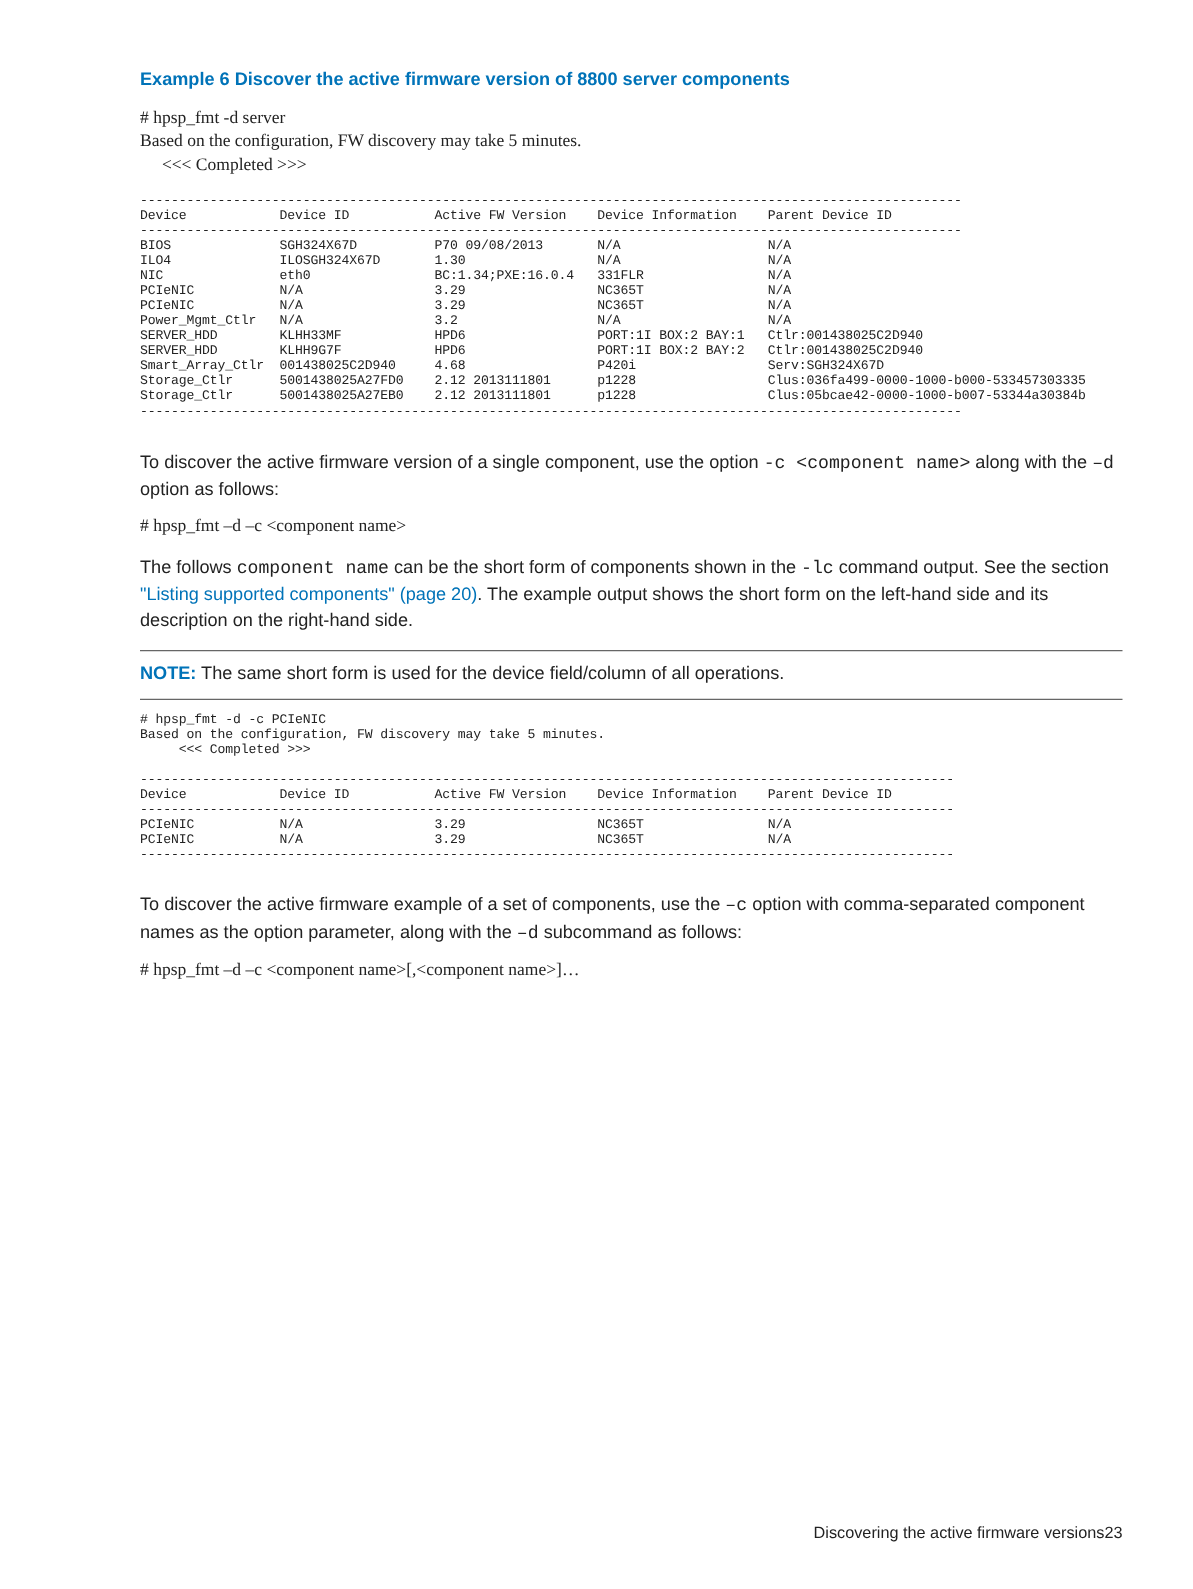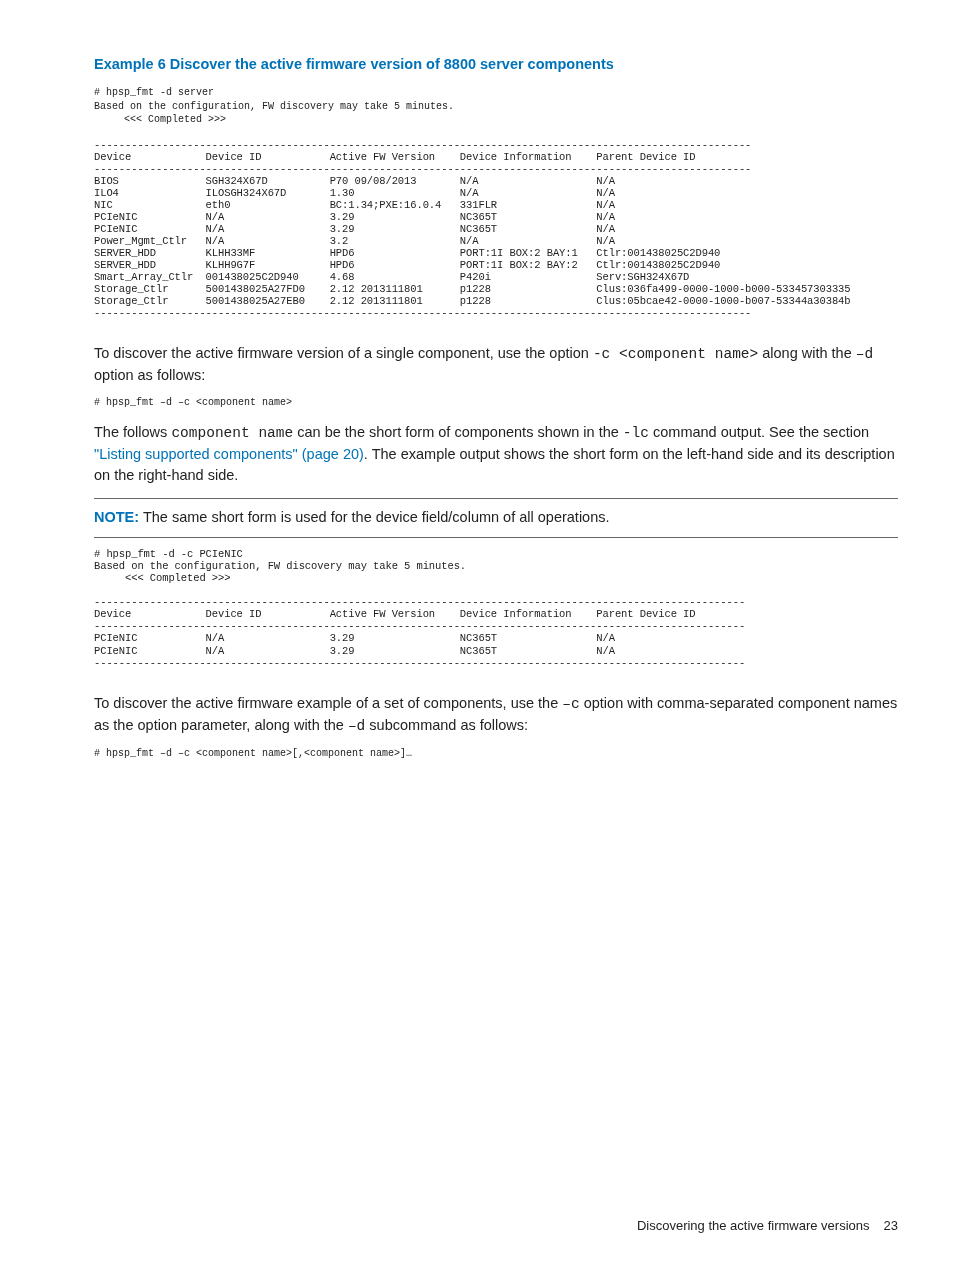--- a/index.html
+++ b/index.html
@@ -8,34 +8,34 @@
     font-size: 14px;
     color: #222;
     margin: 0;
     padding: 0;
     width: 954px;
     height: 1271px;
     position: relative;
     box-sizing: border-box;
   }
   .page {
-    padding: 56px 56px 0 34px;
+    padding: 56px 56px 0 52px;
   }
   .content {
     margin-left: 60px;
   }
   .example-title {
     color: #0073b8;
     font-weight: bold;
     font-size: 14.5px;
     margin: 0 0 14px 0;
   }
   pre.code {
-    font-family: Liberation Mono, monospace;
-    font-size: 10px;
+    font-family: Liberation Serif, serif;
+    font-size: 14px;
     margin: 0 0 12px 0;
     white-space: pre;
     line-height: 1.35;
   }
   pre.table-out {
     font-family: "Courier New", Courier, monospace;
     font-size: 10.5px;
     letter-spacing: -0.1px;
     line-height: 1.15;
     white-space: pre;
@@ -74,21 +74,20 @@
     font-size: 14.5px;
     margin: 0;
   }
   .footer {
     position: absolute;
     bottom: 38px;
     right: 56px;
     font-size: 13px;
   }
   .footer .pg {
-    margin-left: 14px;
     text-align: center;
   }
 </style>
 </head>
 <body>
 
 <div class="page">
   <div class="content">
     <p class="example-title">Example 6 Discover the active firmware version of 8800 server components</p>
     <pre class="code"># hpsp_fmt -d server

